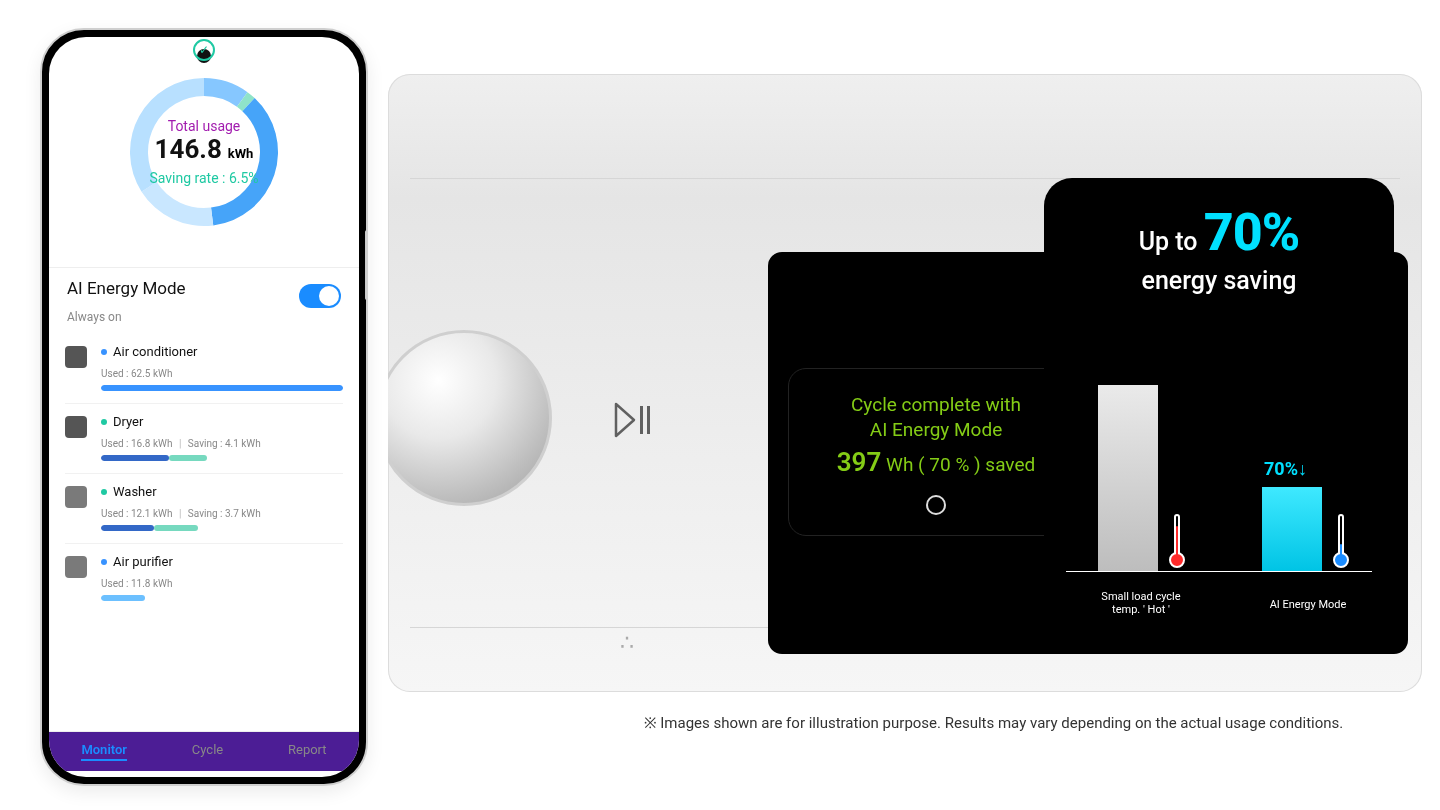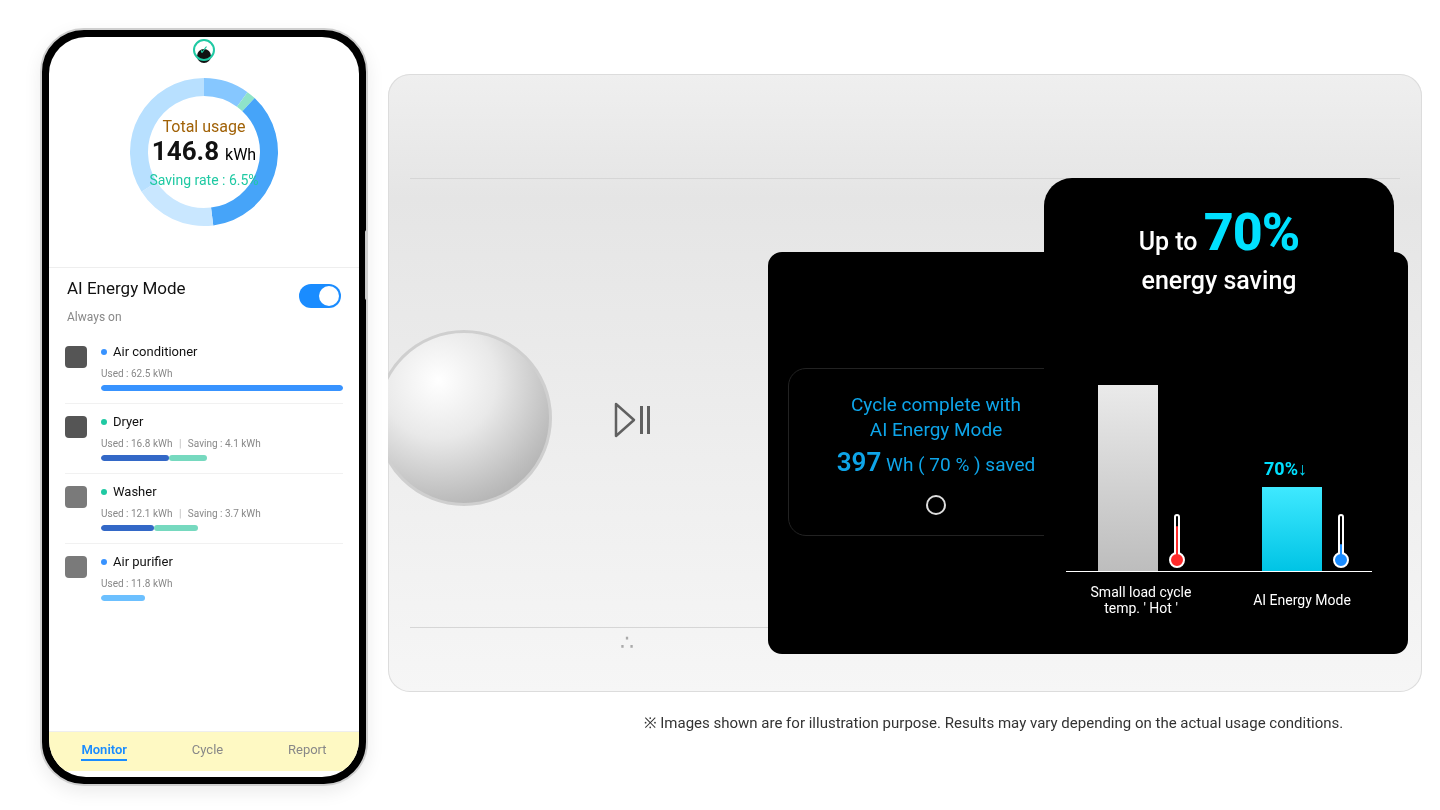--- a/index.html
+++ b/index.html
@@ -12,23 +12,23 @@
            border-radius: 44px; border: 2px solid #cfcfcf; box-shadow: 0 6px 18px rgba(0,0,0,.08);
            overflow: hidden; background: #000; }
   .phone-inner { position: absolute; inset: 7px; border-radius: 37px; background: #fff; overflow: hidden; }
   .notch-dot { position: absolute; left: 50%; top: 12px; transform: translateX(-50%); width: 14px; height: 14px; background: #111; border-radius: 50%; }
   .side-btn { position: absolute; right: -3px; top: 200px; width: 4px; height: 70px; background: #c9c9c9; border-radius: 2px; }
 
   .donut-wrap { position: relative; width: 100%; height: 230px; display: flex; align-items: center; justify-content: center; }
   .donut-tick { position: absolute; top: 2px; left: 50%; transform: translateX(-50%); width: 22px; height: 22px;
                 border: 2px solid #1fc9a3; border-radius: 50%; display:flex; align-items:center; justify-content:center; color:#1fc9a3; font-size: 12px; }
   .donut-center { position: absolute; text-align: center; }
-  .donut-center .lbl { font-size: 16px; color: #a16207; }
+  .donut-center .lbl { font-size: 14px; color: #a21caf; }
   .donut-center .val { font-size: 26px; font-weight: 700; color: #111; }
-  .donut-center .unit { font-size: 16px; font-weight: 400; margin-left: 2px; }
+  .donut-center .unit { font-size: 13px; font-weight: 700; margin-left: 2px; }
   .donut-center .save { font-size: 14px; color: #1fc9a3; margin-top: 6px; }
 
   .ai-row { display: flex; align-items: flex-start; justify-content: space-between; padding: 10px 18px 6px; border-top: 1px solid #eee; }
   .ai-row .t1 { font-size: 17px; color: #111; }
   .ai-row .t2 { font-size: 12px; color: #888; margin-top: 12px; }
   .toggle { width: 42px; height: 24px; background: #1a8cff; border-radius: 12px; position: relative; margin-top: 6px; }
   .toggle .knob { position: absolute; right: 2px; top: 2px; width: 20px; height: 20px; background: #fff; border-radius: 50%; }
 
   .appliance-list { padding: 4px 16px 0; }
   .app-row { padding: 10px 0 12px; border-top: 1px solid #f1f1f1; display: grid; grid-template-columns: 28px 1fr; column-gap: 8px; }
@@ -37,58 +37,58 @@
   .app-ico.light { background: #7a7a7a; }
   .app-name { font-size: 13px; color: #111; }
   .app-dot { display: inline-block; width: 6px; height: 6px; border-radius: 50%; margin-right: 6px; vertical-align: 1px; }
   .app-sub { font-size: 10px; color: #888; margin-top: 9px; }
   .app-sub .sep { margin: 0 4px; color: #bbb; }
   .app-bar { position: relative; height: 6px; margin-top: 6px; background: transparent; border-radius: 3px; overflow: hidden; }
   .app-bar .u { position: absolute; height: 100%; left: 0; top: 0; border-radius: 3px; }
   .app-bar .s { position: absolute; height: 100%; top: 0; border-radius: 3px; }
 
   .tabs { position: absolute; bottom: 6px; left: 0; right: 0; display: flex; justify-content: space-around;
-          padding: 10px 0; font-size: 13px; color: #888; border-top: 1px solid #eee; background:#fef9c3; }
+          padding: 10px 0; font-size: 13px; color: #888; border-top: 1px solid #eee; background:#4c1d95; }
   .tabs .active { color: #1a8cff; font-weight: 600; border-bottom: 2px solid #1a8cff; padding-bottom: 2px; }
 
   
   .appliance-panel { position: absolute; left: 388px; top: 74px; width: 1034px; height: 618px;
                      border-radius: 22px; background: linear-gradient(180deg, #efefef 0%, #e5e5e5 20%, #f6f6f6 100%);
                      box-shadow: inset 0 0 0 1px #dcdcdc; overflow: hidden; }
   .panel-rim { position: absolute; left: 22px; right: 22px; top: 104px; bottom: 64px; border-top: 1px solid #d6d6d6; border-bottom: 1px solid #d6d6d6; }
   .knob-big { position: absolute; left: -12px; top: 256px; width: 176px; height: 176px; border-radius: 50%;
               background: radial-gradient(circle at 35% 28%, #ffffff 0%, #e9e9e9 35%, #bfbfbf 70%, #9e9e9e 100%);
               border: 3px solid #cfcfcf; }
   .play-pause { position: absolute; left: 222px; top: 324px; color: #555; }
   .dots3 { position: absolute; left: 232px; top: 556px; color: #aaa; font-size: 22px; letter-spacing: 3px; }
 
   .digital { position: absolute; left: 380px; top: 178px; width: 640px; height: 402px; background: #000; border-radius: 14px; }
   .cycle-card { position: absolute; left: 400px; top: 294px; width: 296px; height: 168px; background: #000;
-                border: 1px solid #222; border-radius: 18px; color: #0ea5e9; padding: 24px 18px; text-align: center; }
+                border: 1px solid #222; border-radius: 18px; color: #84cc16; padding: 24px 18px; text-align: center; }
   .cycle-card .line1 { font-size: 19px; }
   .cycle-card .line2 { font-size: 19px; margin-top: 2px; }
   .cycle-card .line3 { font-size: 19px; margin-top: 6px; }
   .cycle-card .wh { font-size: 26px; font-weight: 600; }
   .cycle-card .home { margin-top: 18px; display: inline-block; width: 20px; height: 20px; border: 2px solid #ddd; border-radius: 50%; }
 
   
   .callout { position: absolute; left: 1044px; top: 178px; width: 350px; height: 444px; background: #000;
              border-radius: 28px; color: #fff; padding: 22px 22px 16px; }
   .callout .pointer { position: absolute; left: -22px; top: 136px; width: 0; height: 0;
                       border-top: 34px solid transparent; border-bottom: 6px solid transparent;
                       border-right: 26px solid #000; }
   .callout h2 { text-align: center; font-weight: 500; font-size: 25px; line-height: 1.25; }
   .callout h2 .pct { color: #00e0ff; font-weight: 800; font-size: 52px; letter-spacing: -1px; }
 
   .mini-chart { position: absolute; left: 22px; right: 22px; bottom: 50px; top: 150px; }
   .axis { position: absolute; left: 0; right: 0; bottom: 0; height: 0; border-top: 1.5px solid #fff; }
   .bar-col { position: absolute; bottom: 0; width: 60px; }
   .bar-col .bar { width: 60px; position: absolute; bottom: 1px; }
   .bar-col .therm { position: absolute; bottom: 4px; left: 70px; }
-  .bar-label-row { position: absolute; left: 22px; right: 22px; bottom: 6px; display: flex; justify-content: space-between; font-size: 14px; text-align: center;}
+  .bar-label-row { position: absolute; left: 22px; right: 16px; bottom: 6px; display: flex; justify-content: space-between; font-size: 11px; text-align: center;}
   .pct-label { position: absolute; color: #00e0ff; font-weight: 700; font-size: 18px; }
 
   .thermo { width: 18px; height: 54px; position: relative; }
   .thermo .tube { position: absolute; left: 6px; top: 0; width: 6px; height: 40px; border: 2px solid #fff; border-radius: 4px 4px 0 0; background:#000;}
   .thermo .bulb { position: absolute; left: 1px; bottom: 0; width: 16px; height: 16px; border: 2px solid #fff; border-radius: 50%; }
   .thermo .merc { position: absolute; left: 8px; width: 2px; bottom: 10px; border-radius: 2px; }
 
   .footnote { position: absolute; left: 640px; top: 712px; font-size: 15px; color: #333; }
   .footnote .ast { margin-right: 4px; }
 </style>

